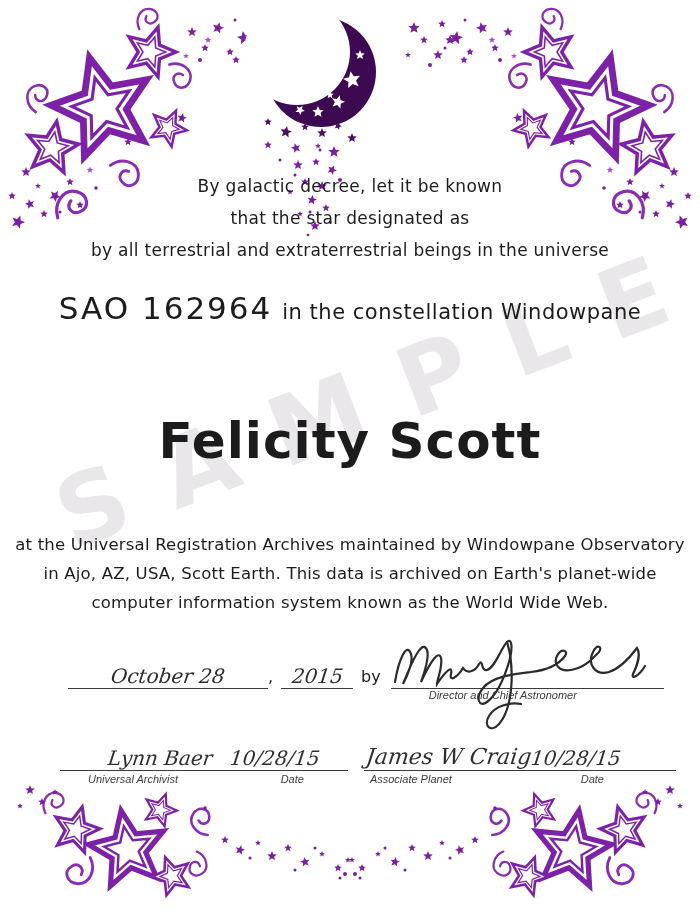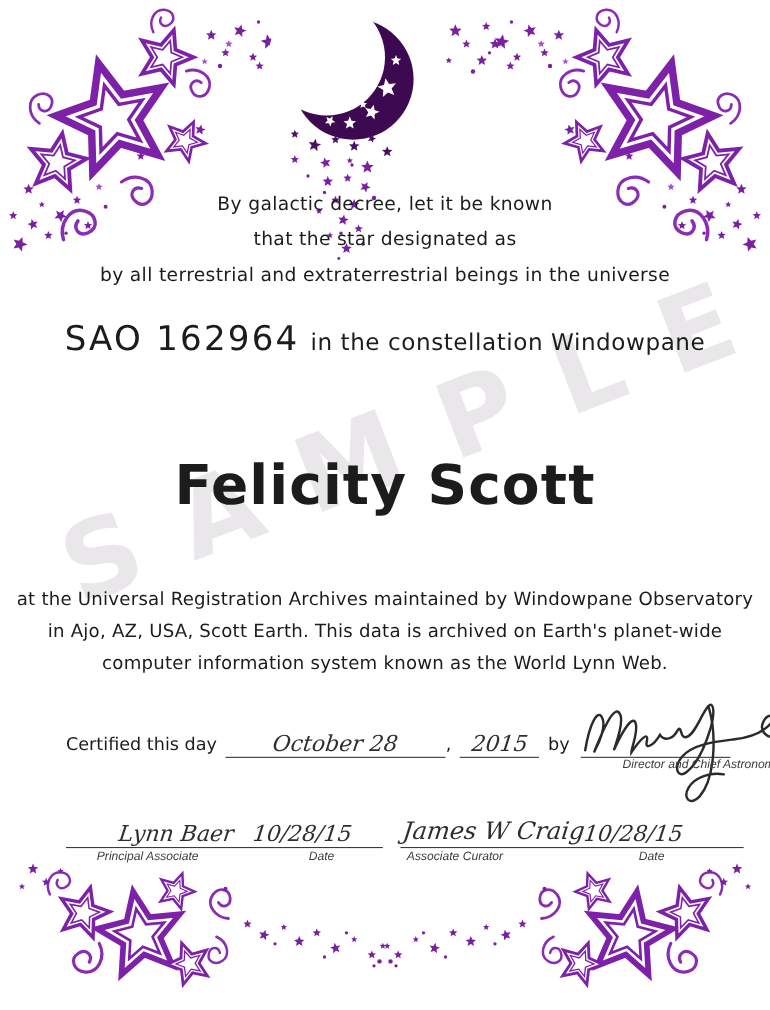--- a/index.html
+++ b/index.html
@@ -213,25 +213,24 @@
     <div class="centered sao-line">
       <span class="sao">SAO 162964</span><span class="constellation">in the constellation Windowpane</span>
     </div>
 
 
     <div class="centered star-name">Felicity Scott</div>
 
     <div class="centered archive">
       <div>at the Universal Registration Archives maintained by Windowpane Observatory</div>
       <div>in Ajo, AZ, USA, Scott Earth. This data is archived on Earth's planet-wide</div>
-      <div>computer information system known as the World Lynn Web.</div>
+      <div>computer information system known as the World Wide Web.</div>
     </div>
 
     <div class="certified-row">
-      <span class="lbl">Certified this day</span>
       <span class="field f-month">
         <span class="hand">October 28</span>
       </span>
       <span class="lbl comma">,</span>
       <span class="field f-year">
         <span class="hand">2015</span>
       </span>
       <span class="lbl">by</span>
       <span class="field f-sig">
         <svg class="sig-svg" viewBox="0 0 258 112" aria-hidden="true">
@@ -245,31 +244,31 @@
     </div>
 
 
     <div class="witness-row">
       <div class="witness left">
         <div class="wline">
           <span class="hand wsig">Lynn Baer</span>
           <span class="hand wdate">10/28/15</span>
         </div>
         <div class="wlabels">
-          <span class="wrole">Principal Associate</span>
+          <span class="wrole">Universal Archivist</span>
           <span class="wdatelbl">Date</span>
         </div>
       </div>
       <div class="witness right">
         <div class="wline">
           <span class="hand wsig">James W Craig</span>
           <span class="hand wdate">10/28/15</span>
         </div>
         <div class="wlabels">
-          <span class="wrole">Associate Curator</span>
+          <span class="wrole">Associate Planet</span>
           <span class="wdatelbl">Date</span>
         </div>
       </div>
     </div>
   </div>
 
   <svg class="deco bottom" viewBox="0 0 700 140" aria-hidden="true">
     <use href="#corner-bl"></use>
     <use href="#corner-bl" transform="translate(700,0) scale(-1,1)"></use>
   </svg>

